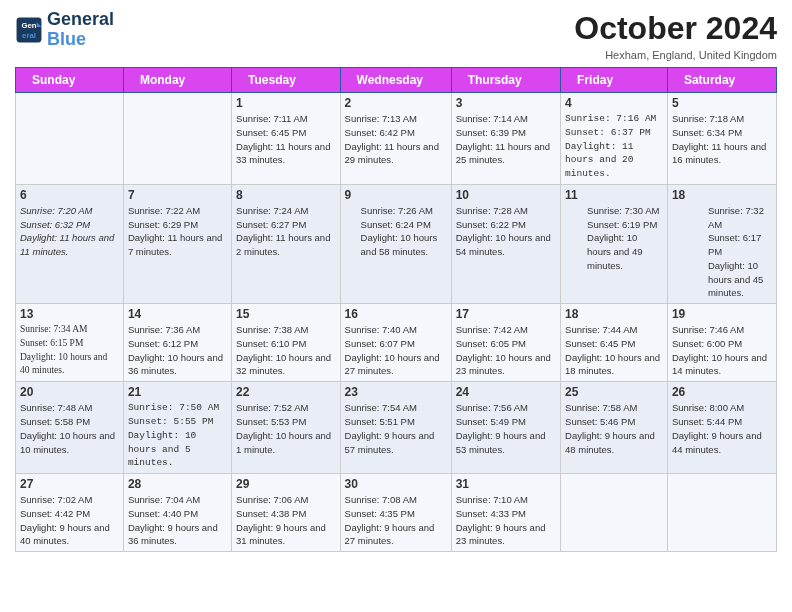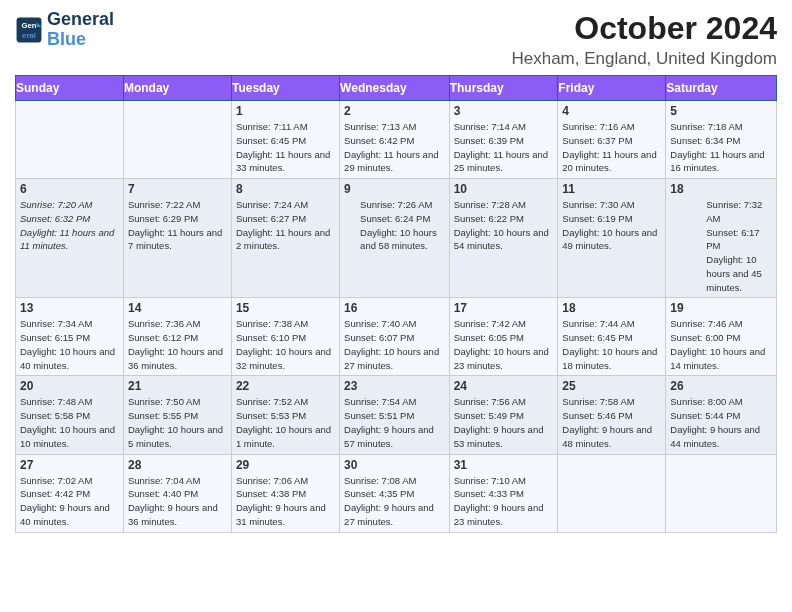--- a/index.html
+++ b/index.html
@@ -37,33 +37,33 @@
     }
     .title-block {
       text-align: right;
     }
     .month-title {
       font-size: 32px;
       font-weight: bold;
       color: #222;
     }
     .location-title {
-      font-size: 17px;
+      font-size: 11px;
       color: #555;
       margin-top: 2px;
     }
     table {
       width: 100%;
       border-collapse: collapse;
       font-size: 10.5px;
     }
     thead tr th {
-      background-color: #8b5cf6;
+      background-color: #d946ef;
       color: #fff;
-      padding: 5px 0;
+      padding: 5px 16px;
       text-align: left;
       font-size: 12px;
       font-weight: bold;
       border: 1px solid #2a5a9a;
     }
     tbody tr td {
       border: 1px solid #ccc;
       padding: 3px 4px;
       vertical-align: top;
       width: 113px;
@@ -140,21 +140,21 @@
 Daylight: 11 hours and 29 minutes.</div>
           </td>
           <td>
             <span class="day-num">3</span>
             <div class="day-info" style="white-space: pre-line;">Sunrise: 7:14 AM
 Sunset: 6:39 PM
 Daylight: 11 hours and 25 minutes.</div>
           </td>
           <td>
             <span class="day-num">4</span>
-            <div class="day-info" style="white-space: pre-line;">Sunrise: 7:16 AM
+            <div class="day-info" style="white-space: pre-line; font-family: Liberation Mono, monospace;">Sunrise: 7:16 AM
 Sunset: 6:37 PM
 Daylight: 11 hours and 20 minutes.</div>
           </td>
           <td>
             <span class="day-num">5</span>
             <div class="day-info" style="white-space: pre-line;">Sunrise: 7:18 AM
 Sunset: 6:34 PM
 Daylight: 11 hours and 16 minutes.</div>
           </td>
         </tr>
@@ -184,35 +184,35 @@
 Daylight: 10 hours and 58 minutes.</div>
           </td>
           <td>
             <span class="day-num">10</span>
             <div class="day-info" style="white-space: pre-line;">Sunrise: 7:28 AM
 Sunset: 6:22 PM
 Daylight: 10 hours and 54 minutes.</div>
           </td>
           <td>
             <span class="day-num">11</span>
-            <div class="day-info" style="white-space: pre-line;">Sunrise: 7:30 AM
+            <div class="day-info" style="white-space: pre-line; margin-left: 22px;">Sunrise: 7:30 AM
 Sunset: 6:19 PM
 Daylight: 10 hours and 49 minutes.</div>
           </td>
           <td>
             <span class="day-num">18</span>
             <div class="day-info" style="white-space: pre-line; margin-left: 36px;">Sunrise: 7:32 AM
 Sunset: 6:17 PM
 Daylight: 10 hours and 45 minutes.</div>
           </td>
         </tr>
         <tr>
           <td>
             <span class="day-num">13</span>
-            <div class="day-info" style="white-space: pre-line;">Sunrise: 7:34 AM
+            <div class="day-info" style="white-space: pre-line; font-family: Liberation Serif, serif;">Sunrise: 7:34 AM
 Sunset: 6:15 PM
 Daylight: 10 hours and 40 minutes.</div>
           </td>
           <td>
             <span class="day-num">14</span>
             <div class="day-info" style="white-space: pre-line;">Sunrise: 7:36 AM
 Sunset: 6:12 PM
 Daylight: 10 hours and 36 minutes.</div>
           </td>
           <td>
@@ -248,21 +248,21 @@
         </tr>
         <tr>
           <td>
             <span class="day-num">20</span>
             <div class="day-info" style="white-space: pre-line;">Sunrise: 7:48 AM
 Sunset: 5:58 PM
 Daylight: 10 hours and 10 minutes.</div>
           </td>
           <td>
             <span class="day-num">21</span>
-            <div class="day-info" style="white-space: pre-line;">Sunrise: 7:50 AM
+            <div class="day-info" style="white-space: pre-line; font-family: Liberation Mono, monospace;">Sunrise: 7:50 AM
 Sunset: 5:55 PM
 Daylight: 10 hours and 5 minutes.</div>
           </td>
           <td>
             <span class="day-num">22</span>
             <div class="day-info" style="white-space: pre-line;">Sunrise: 7:52 AM
 Sunset: 5:53 PM
 Daylight: 10 hours and 1 minute.</div>
           </td>
           <td>

